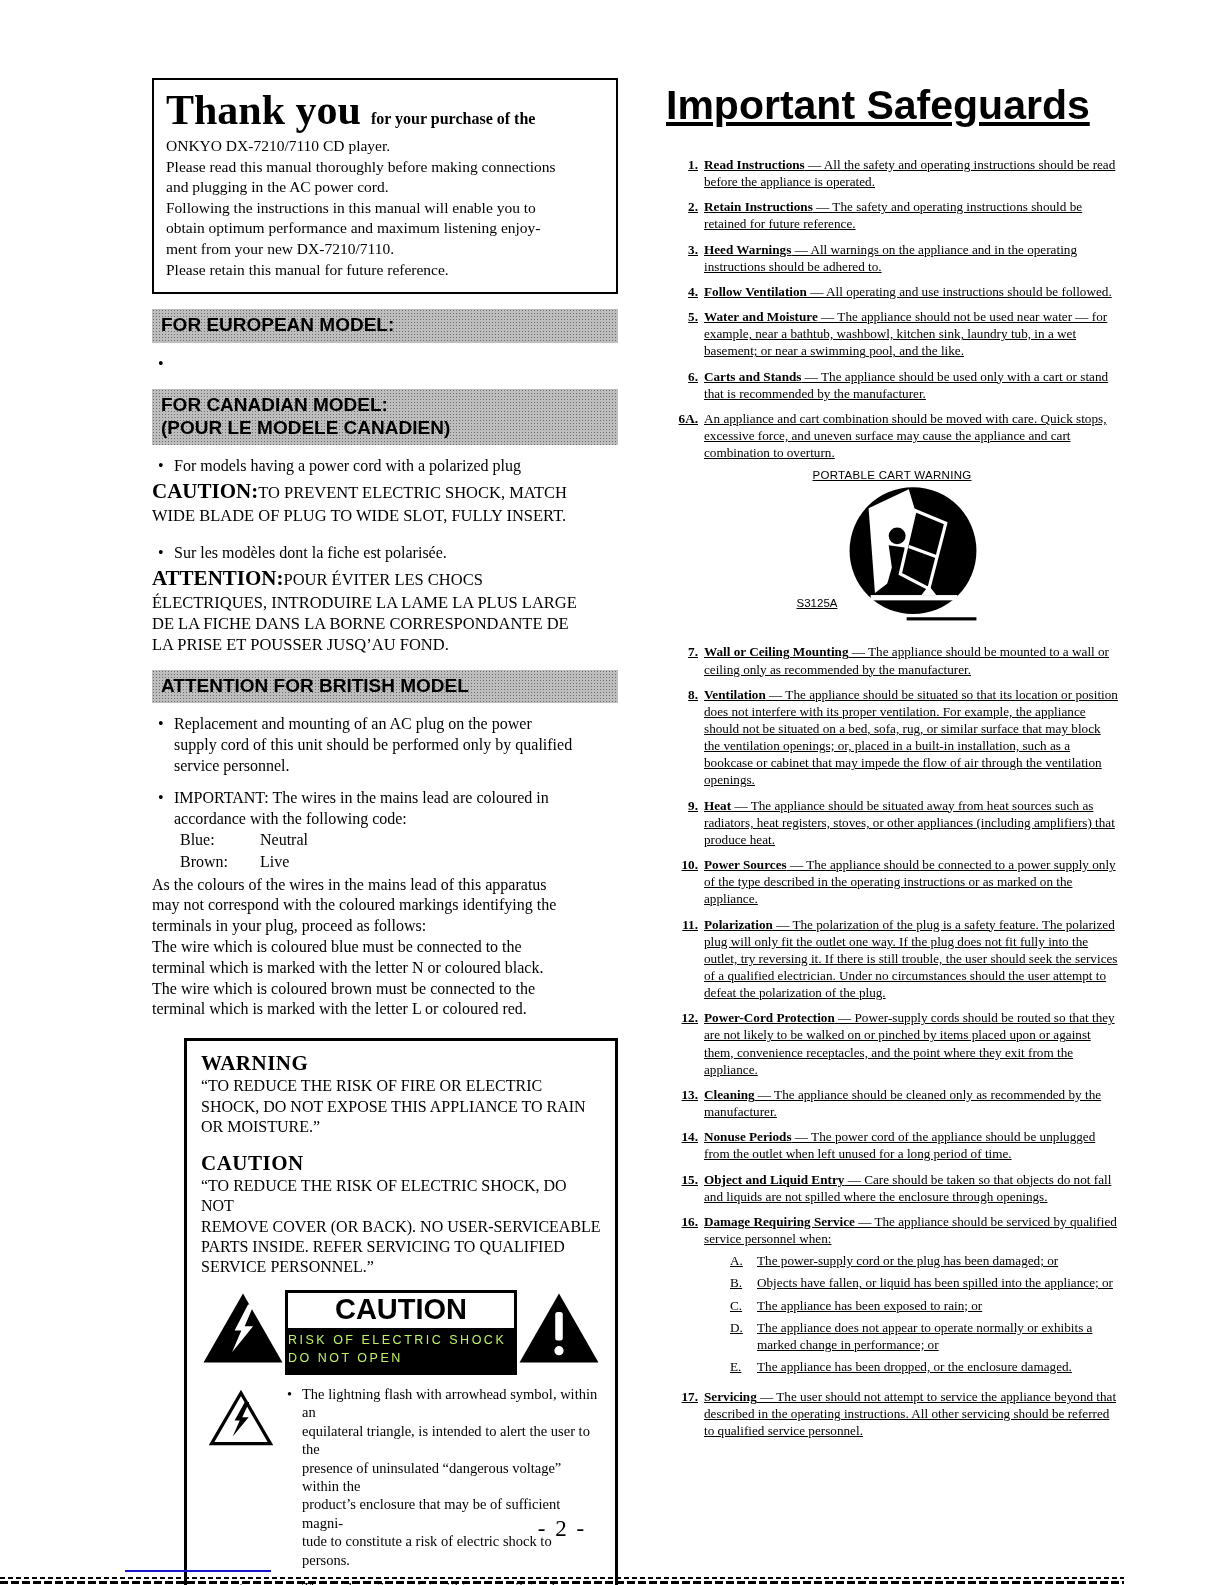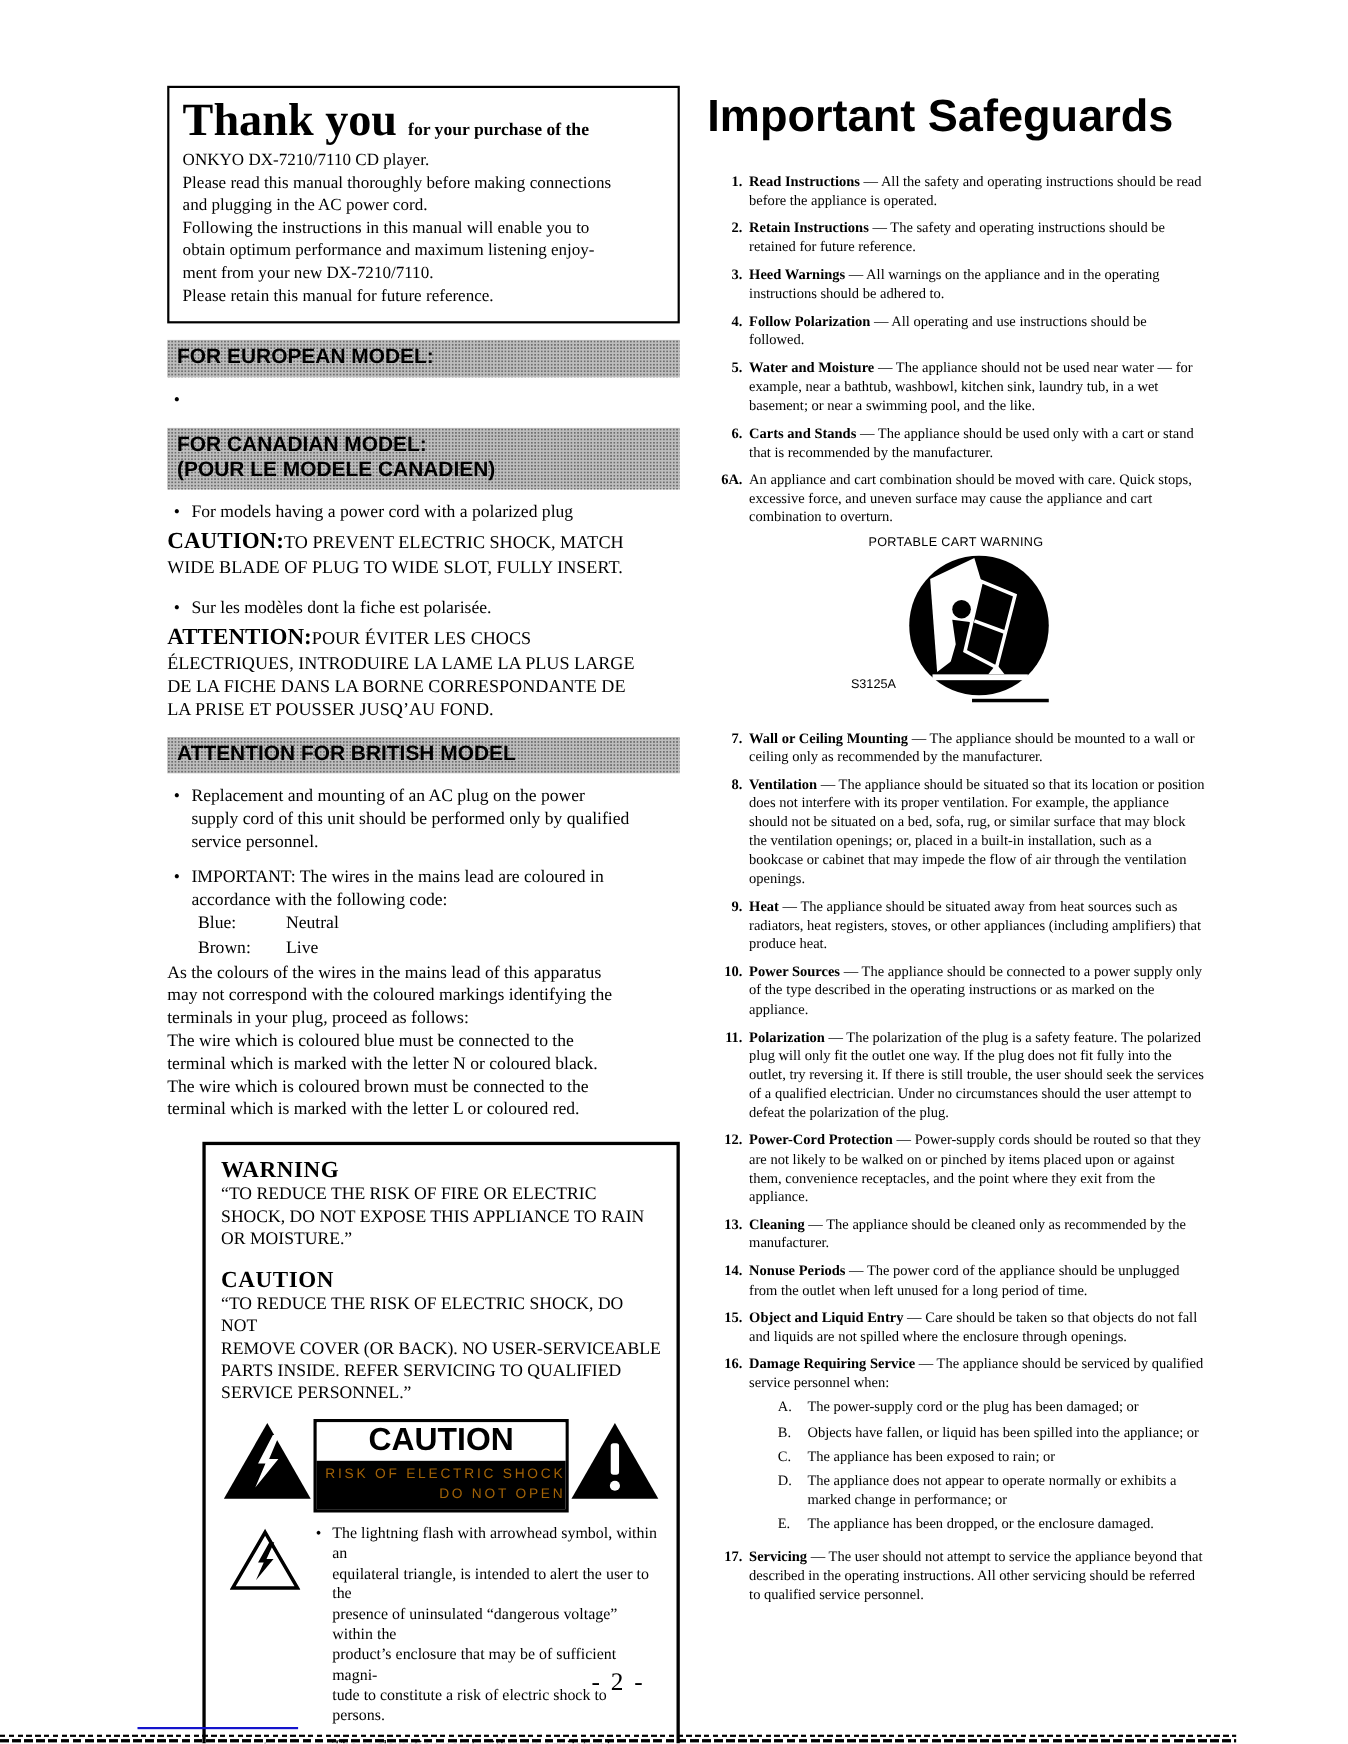--- a/index.html
+++ b/index.html
@@ -29,29 +29,29 @@
   .brit-par{font-size:16px;line-height:1.3;margin:2px 0 0;}
 
   .warning-box{border:3px solid #000;margin-top:18px;padding:10px 14px 14px;margin-left:32px;}
   .wb-title{font-size:21px;font-weight:bold;letter-spacing:0.5px;}
   .wb-text{font-size:16px;line-height:1.27;}
   .mt{margin-top:14px;}
   .caut-row{display:flex;align-items:stretch;justify-content:space-between;margin-top:12px;}
   .caut-center{border:3px solid #000;width:232px;}
   .caut-center-top{font-family:"Liberation Sans", sans-serif;font-weight:bold;font-size:29px;
                    text-align:center;padding:0 0 2px;background:#fff;}
-  .caut-center-bottom{background:#000;color:#a16207;font-family:"Liberation Sans", sans-serif;
-                      font-size:12.5px;letter-spacing:2.5px;text-align:right;padding:3px 0 5px;line-height:1.45;}
+  .caut-center-bottom{background:#000;color:#bef264;font-family:"Liberation Sans", sans-serif;
+                      font-size:12.5px;letter-spacing:2.5px;text-align:left;padding:3px 0 5px;line-height:1.45;}
   .wb-bullet{display:flex;margin-top:10px;align-items:flex-start;}
   .wb-bullet svg{flex:none;margin:4px 14px 0 8px;}
   .wb-btext{font-size:14.5px;line-height:1.27;display:flex;}
   .wb-btext .dot{width:15px;}
 
   
-  .col-right{position:absolute;left:643px;top:82px;width:452px;}
+  .col-right{position:absolute;left:666px;top:82px;width:452px;text-decoration:underline;}
   .is-title{margin:0;font-family:"Liberation Sans", sans-serif;font-weight:bold;font-size:41px;}
   .sg-list{margin-top:0;}
   #sg-list-1{margin-top:27px;}
   .sg-item{display:flex;margin-bottom:8px;font-size:13.2px;line-height:1.3;}
   .sg-num{flex:none;width:32px;text-align:right;padding-right:6px;font-weight:bold;}
   .sg-body{flex:1;}
   .sg-par b{font-weight:bold;}
   .sg-sub{display:flex;margin:5px 0 5px 26px;}
   .sg-letter{flex:none;width:27px;}
   .cart-fig{margin:4px 0 8px;text-align:center;}
@@ -224,21 +224,21 @@
         </div>
         <div class="sg-item">
           <div class="sg-num">3.</div>
           <div class="sg-body">
             <div class="sg-par"><b>Heed Warnings</b><span> — All warnings on the appliance and in the operating instructions should be adhered to.</span></div>
           </div>
         </div>
         <div class="sg-item">
           <div class="sg-num">4.</div>
           <div class="sg-body">
-            <div class="sg-par"><b>Follow Polarization</b><span> — All operating and use instructions should be followed.</span></div>
+            <div class="sg-par"><b>Follow Ventilation</b><span> — All operating and use instructions should be followed.</span></div>
           </div>
         </div>
         <div class="sg-item">
           <div class="sg-num">5.</div>
           <div class="sg-body">
             <div class="sg-par"><b>Water and Moisture</b><span> — The appliance should not be used near water — for example, near a bathtub, washbowl, kitchen sink, laundry tub, in a wet basement; or near a swimming pool, and the like.</span></div>
           </div>
         </div>
         <div class="sg-item">
           <div class="sg-num">6.</div>

